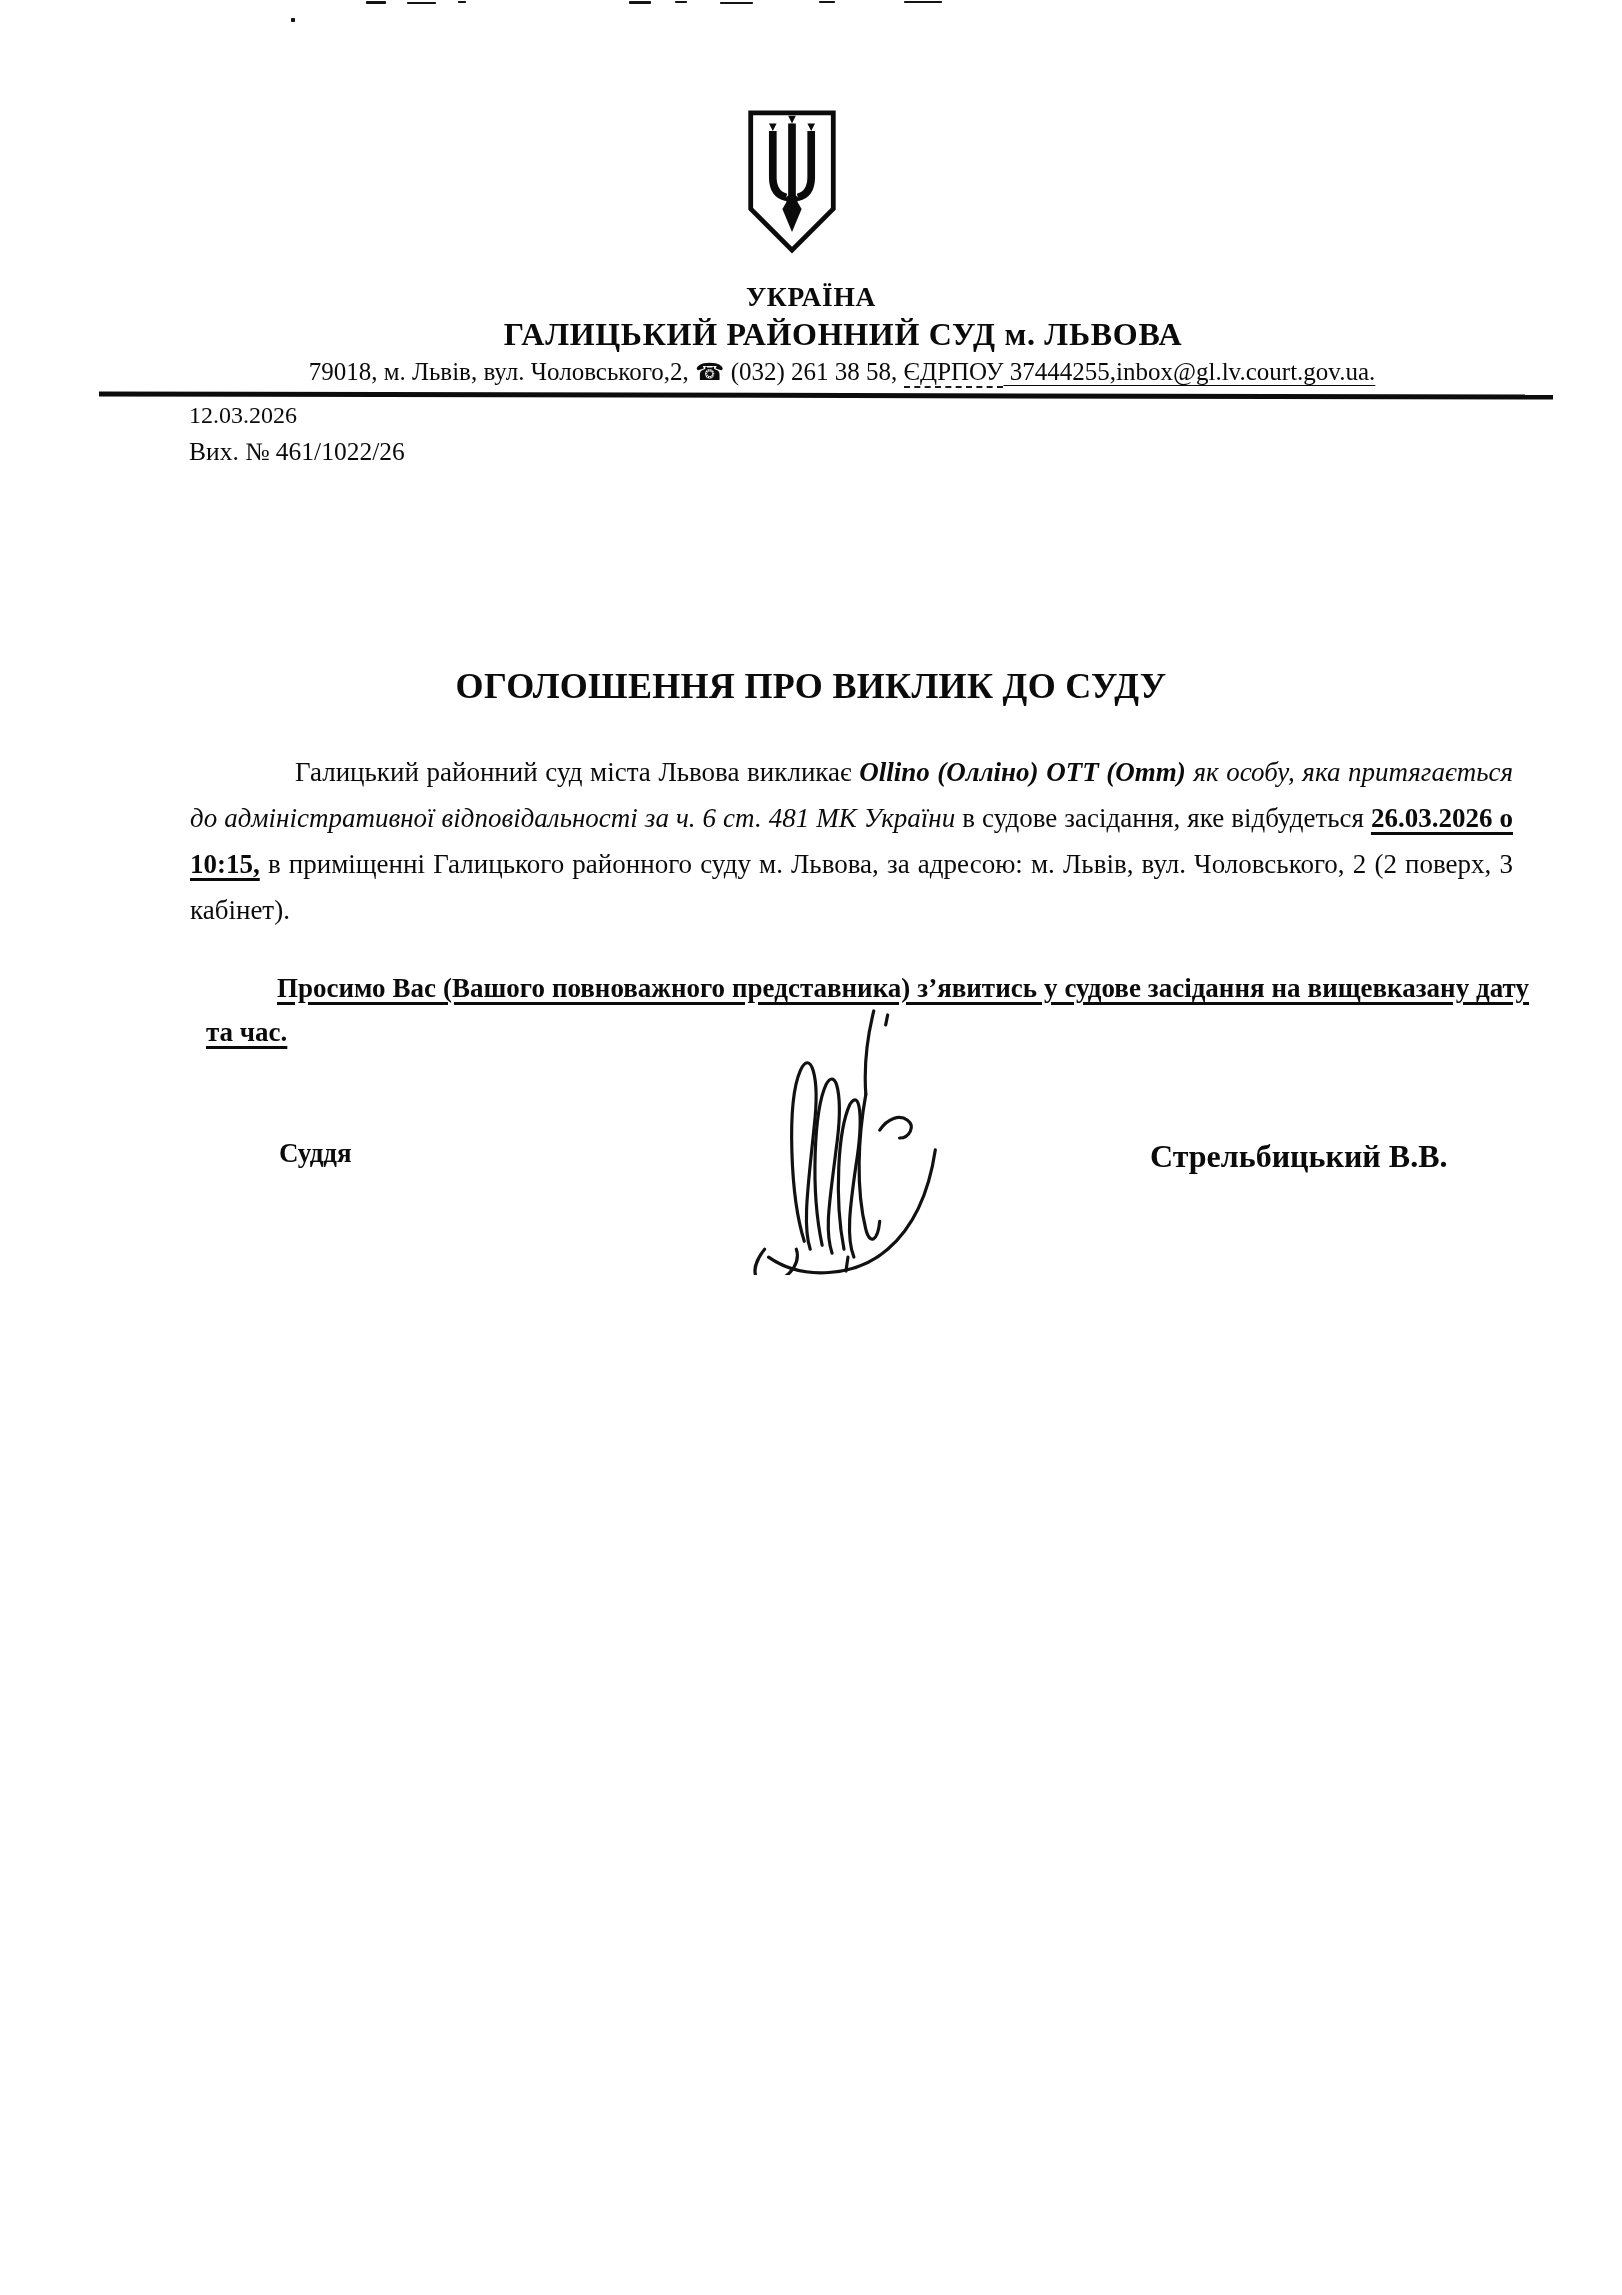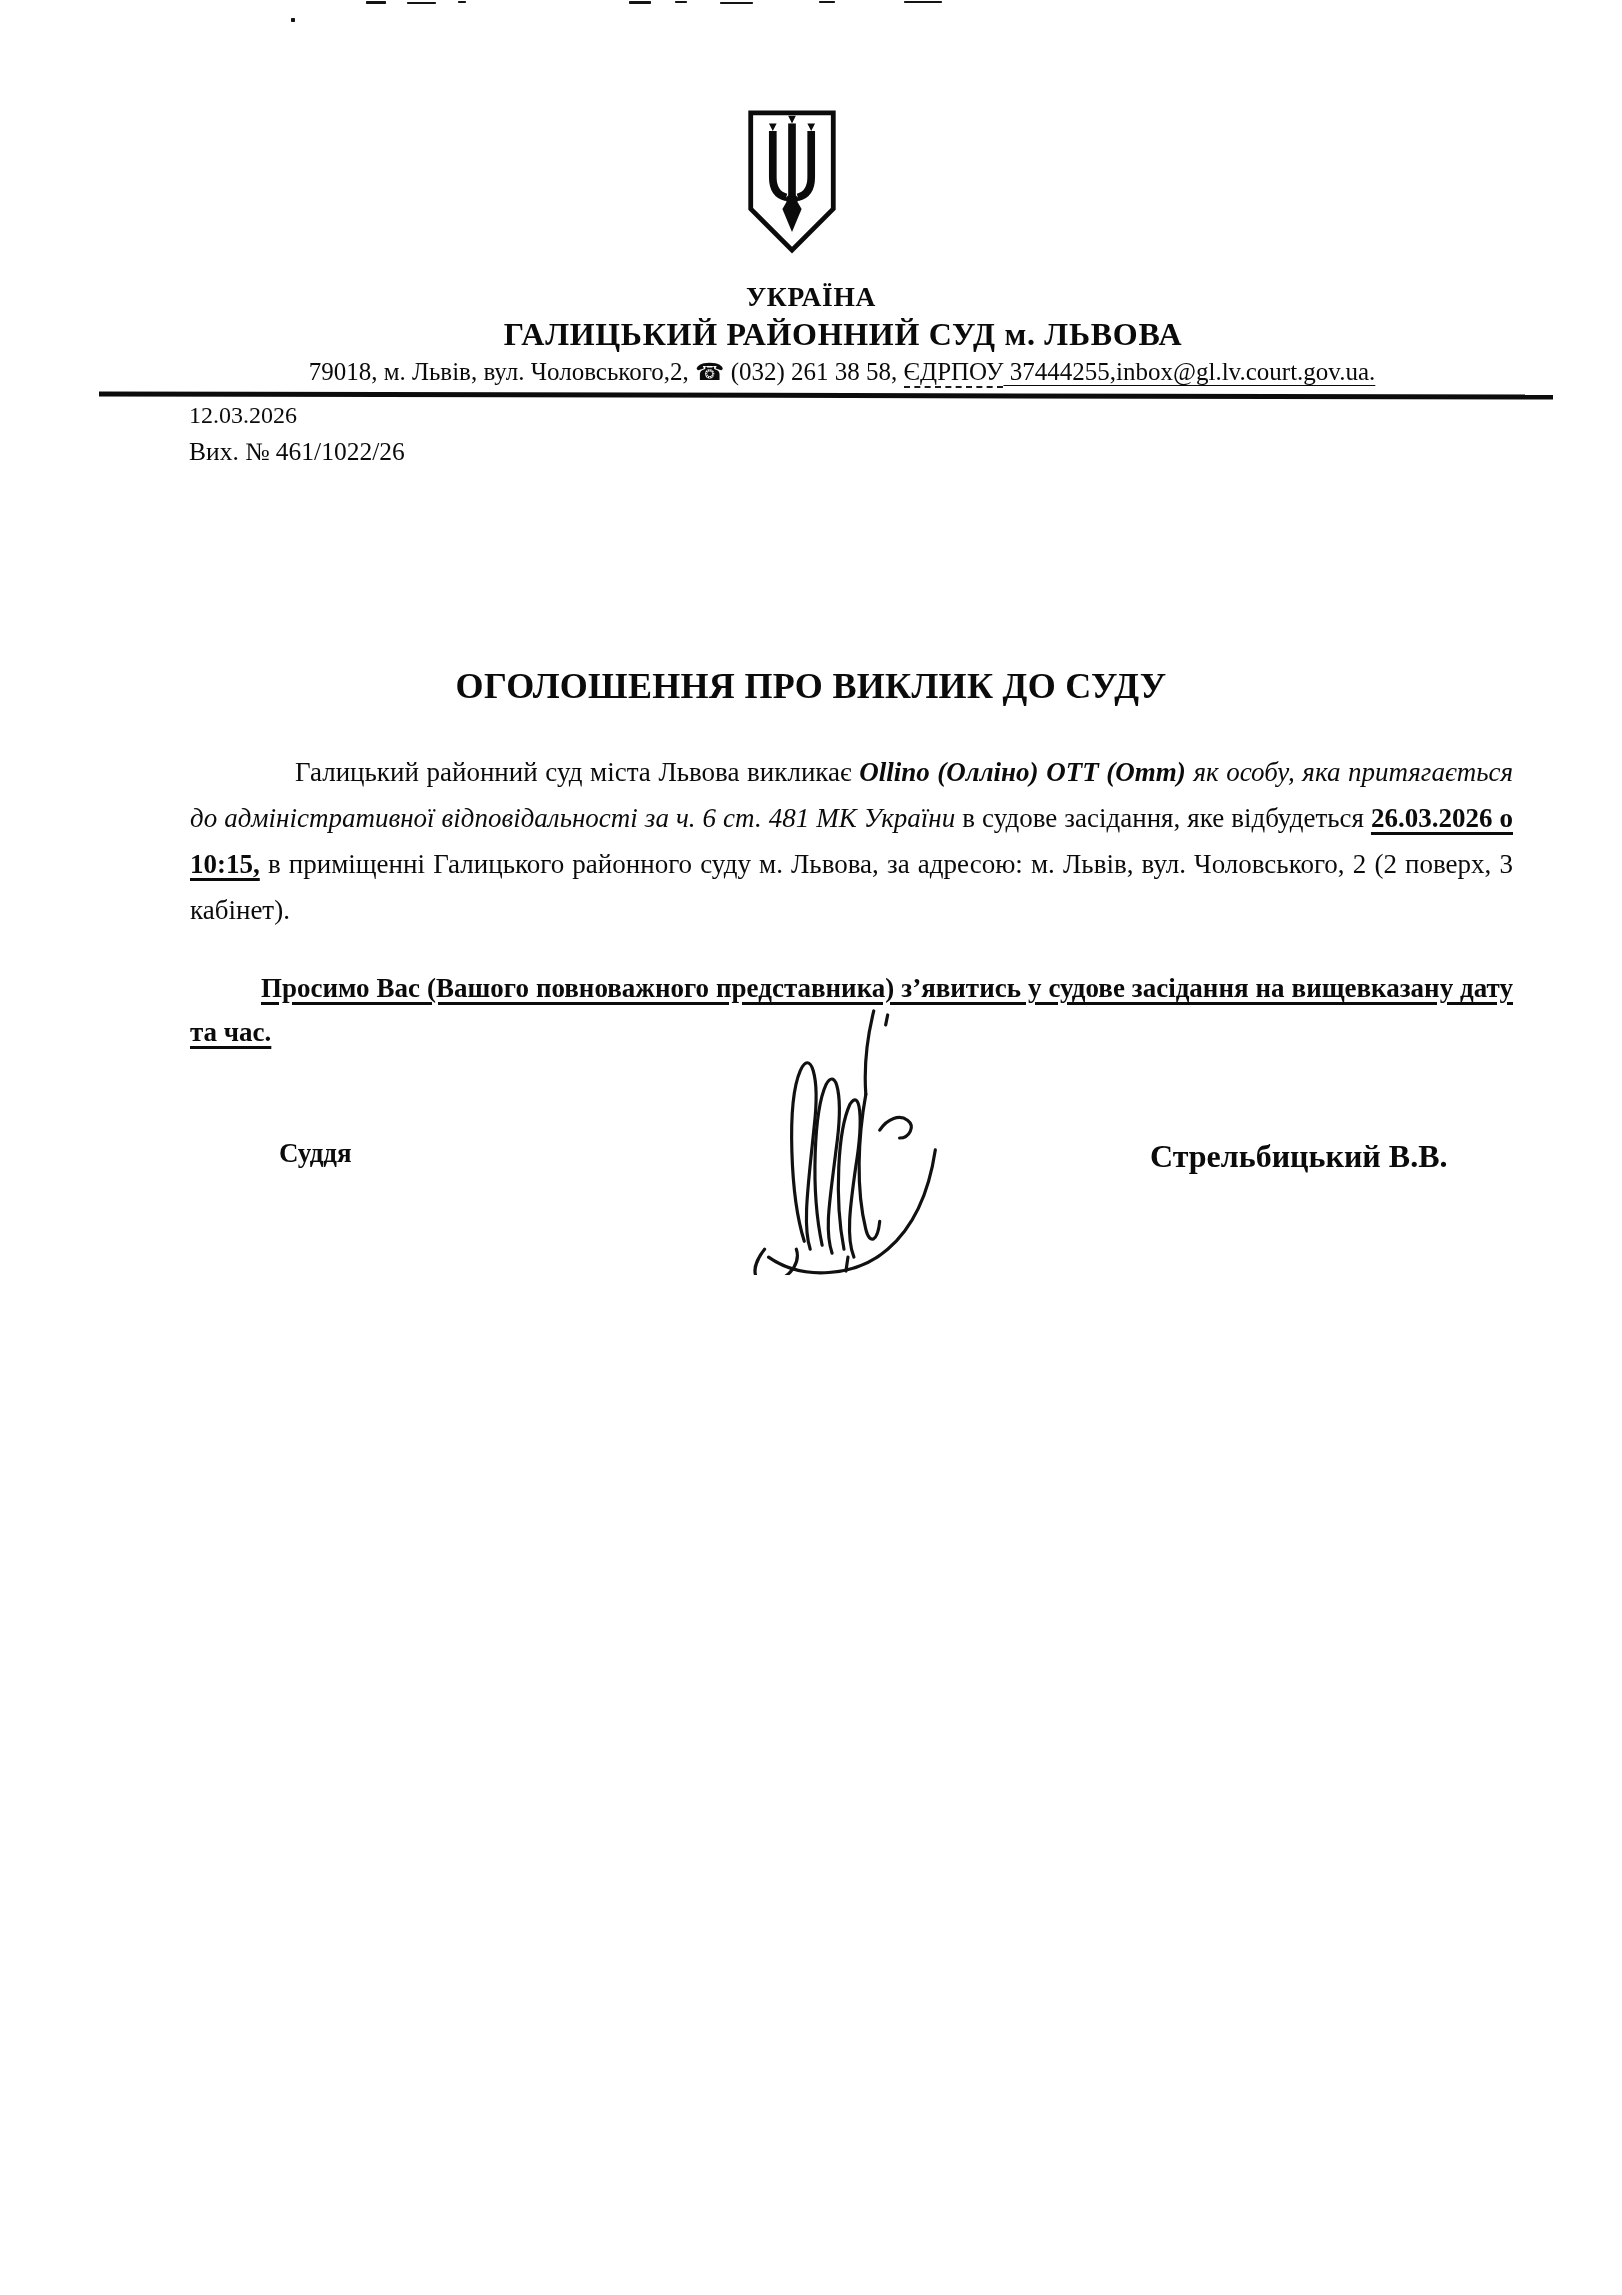--- a/index.html
+++ b/index.html
@@ -19,21 +19,21 @@
   .addr .phone-glyph{font-family:"DejaVu Sans",sans-serif;font-size:23.6px;}
   .edrpou-u{border-bottom:2px dashed #1a1a1a;padding-bottom:0.7px;}
   .addr-email-u{text-decoration:underline;text-decoration-thickness:1.3px;text-underline-offset:4.6px;}
   .rule{left:99px;top:393px;width:1454px;height:4.6px;background:#0c0c0c;transform:rotate(0.12deg);}
   .dateline{left:189px;top:402px;font-size:24px;}
   .refline{left:189px;top:437px;font-size:25.5px;}
   
   .doc-title{top:665px;font-size:36px;font-weight:bold;letter-spacing:0.3px;}
   .para{left:190px;width:1323px;font-size:27px;line-height:46px;text-align:justify;}
   .para1{top:722px;text-indent:105px;}
-  .para2{top:939px;text-indent:71px;font-weight:bold;line-height:44px;}
+  .para2{top:939px;text-indent:71px;font-weight:bold;line-height:44px;margin-left:16px;}
   .u-heavy{text-decoration:underline;text-decoration-thickness:2.6px;text-underline-offset:5.2px;}
   .bold{font-weight:bold;}
   .ital{font-style:italic;}
   
   .judge-label{left:279px;top:1138px;font-size:27px;font-weight:bold;}
   .judge-name{left:1126px;top:1138px;font-size:32px;font-weight:bold;margin-left:24px;}
   .signature{left:731px;top:1007px;width:222px;height:268px;}
   .signature svg{width:100%;height:100%;}
 </style>
 </head>

